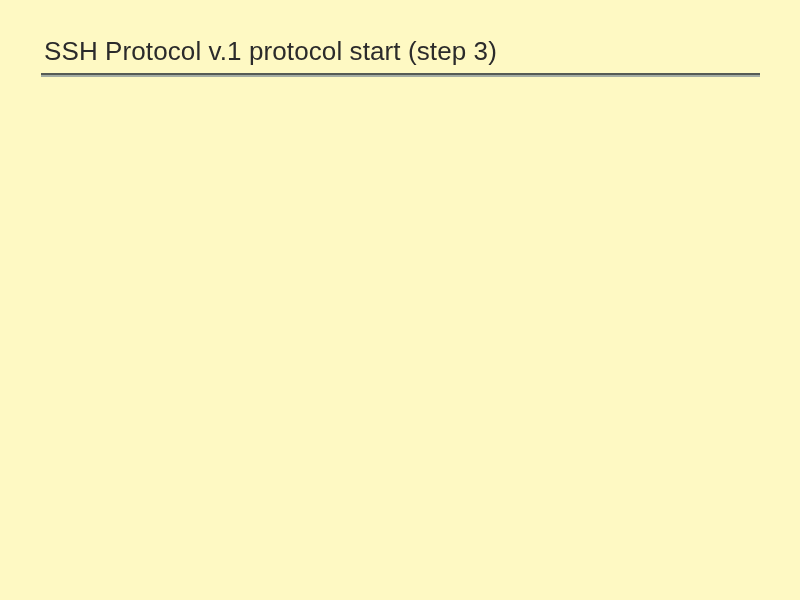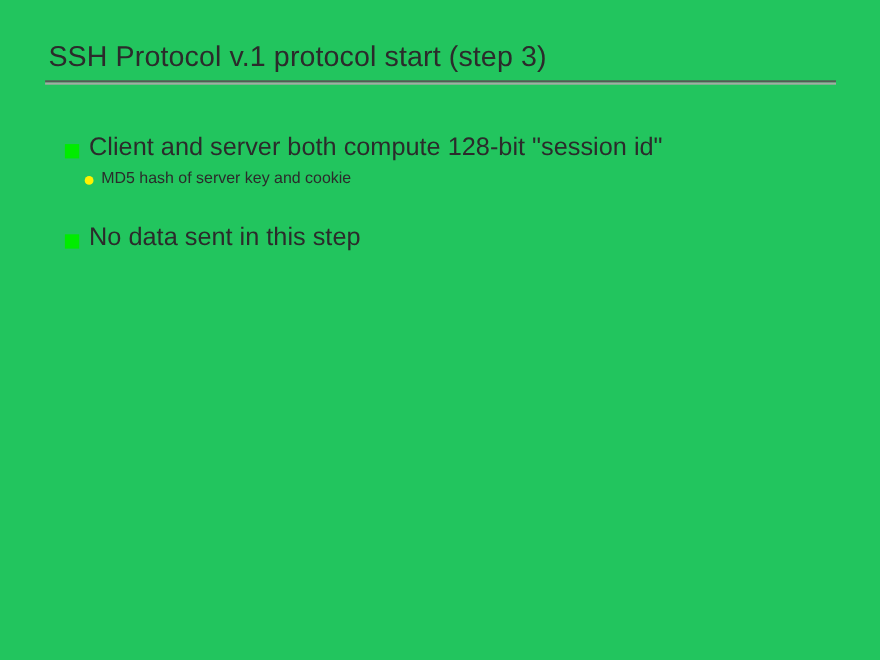--- a/index.html
+++ b/index.html
@@ -12,21 +12,21 @@
     overflow: hidden;
     background: #f7fbf7;
     font-family: "Liberation Sans", sans-serif;
     -webkit-font-smoothing: antialiased;
   }
 
   #slide {
     position: relative;
     width: 800px;
     height: 600px;
-    background: #22c55e;
+    background: #fef9c3;
     box-sizing: border-box;
   }
 
   
   #title-block {
     position: absolute;
     left: 41px;
     top: 34px;
     width: 719px;
   }
@@ -140,36 +140,14 @@
 
   <div id="title-block">
     <h1 id="slide-title">SSH Protocol v.1 protocol start (step 3)</h1>
   </div>
 
   <div id="title-rule">
     <div class="rule-top"></div>
     <div class="rule-bottom"></div>
   </div>
 
-  <div id="body-block">
-    <ul class="level1">
-
-      <li class="bullet1">
-        <span class="marker-square"></span>
-        <span class="bullet1-text">Client and server both compute 128-bit "session id"</span>
-
-        <ul class="level2">
-          <li class="bullet2">
-            <span class="marker-dot"></span>
-            <span class="bullet2-text">MD5 hash of server key and cookie</span>
-          </li>
-        </ul>
-      </li>
-
-      <li class="bullet1">
-        <span class="marker-square"></span>
-        <span class="bullet1-text">No data sent in this step</span>
-      </li>
-
-    </ul>
-  </div>
 
 </div>
 
 </body></html>

